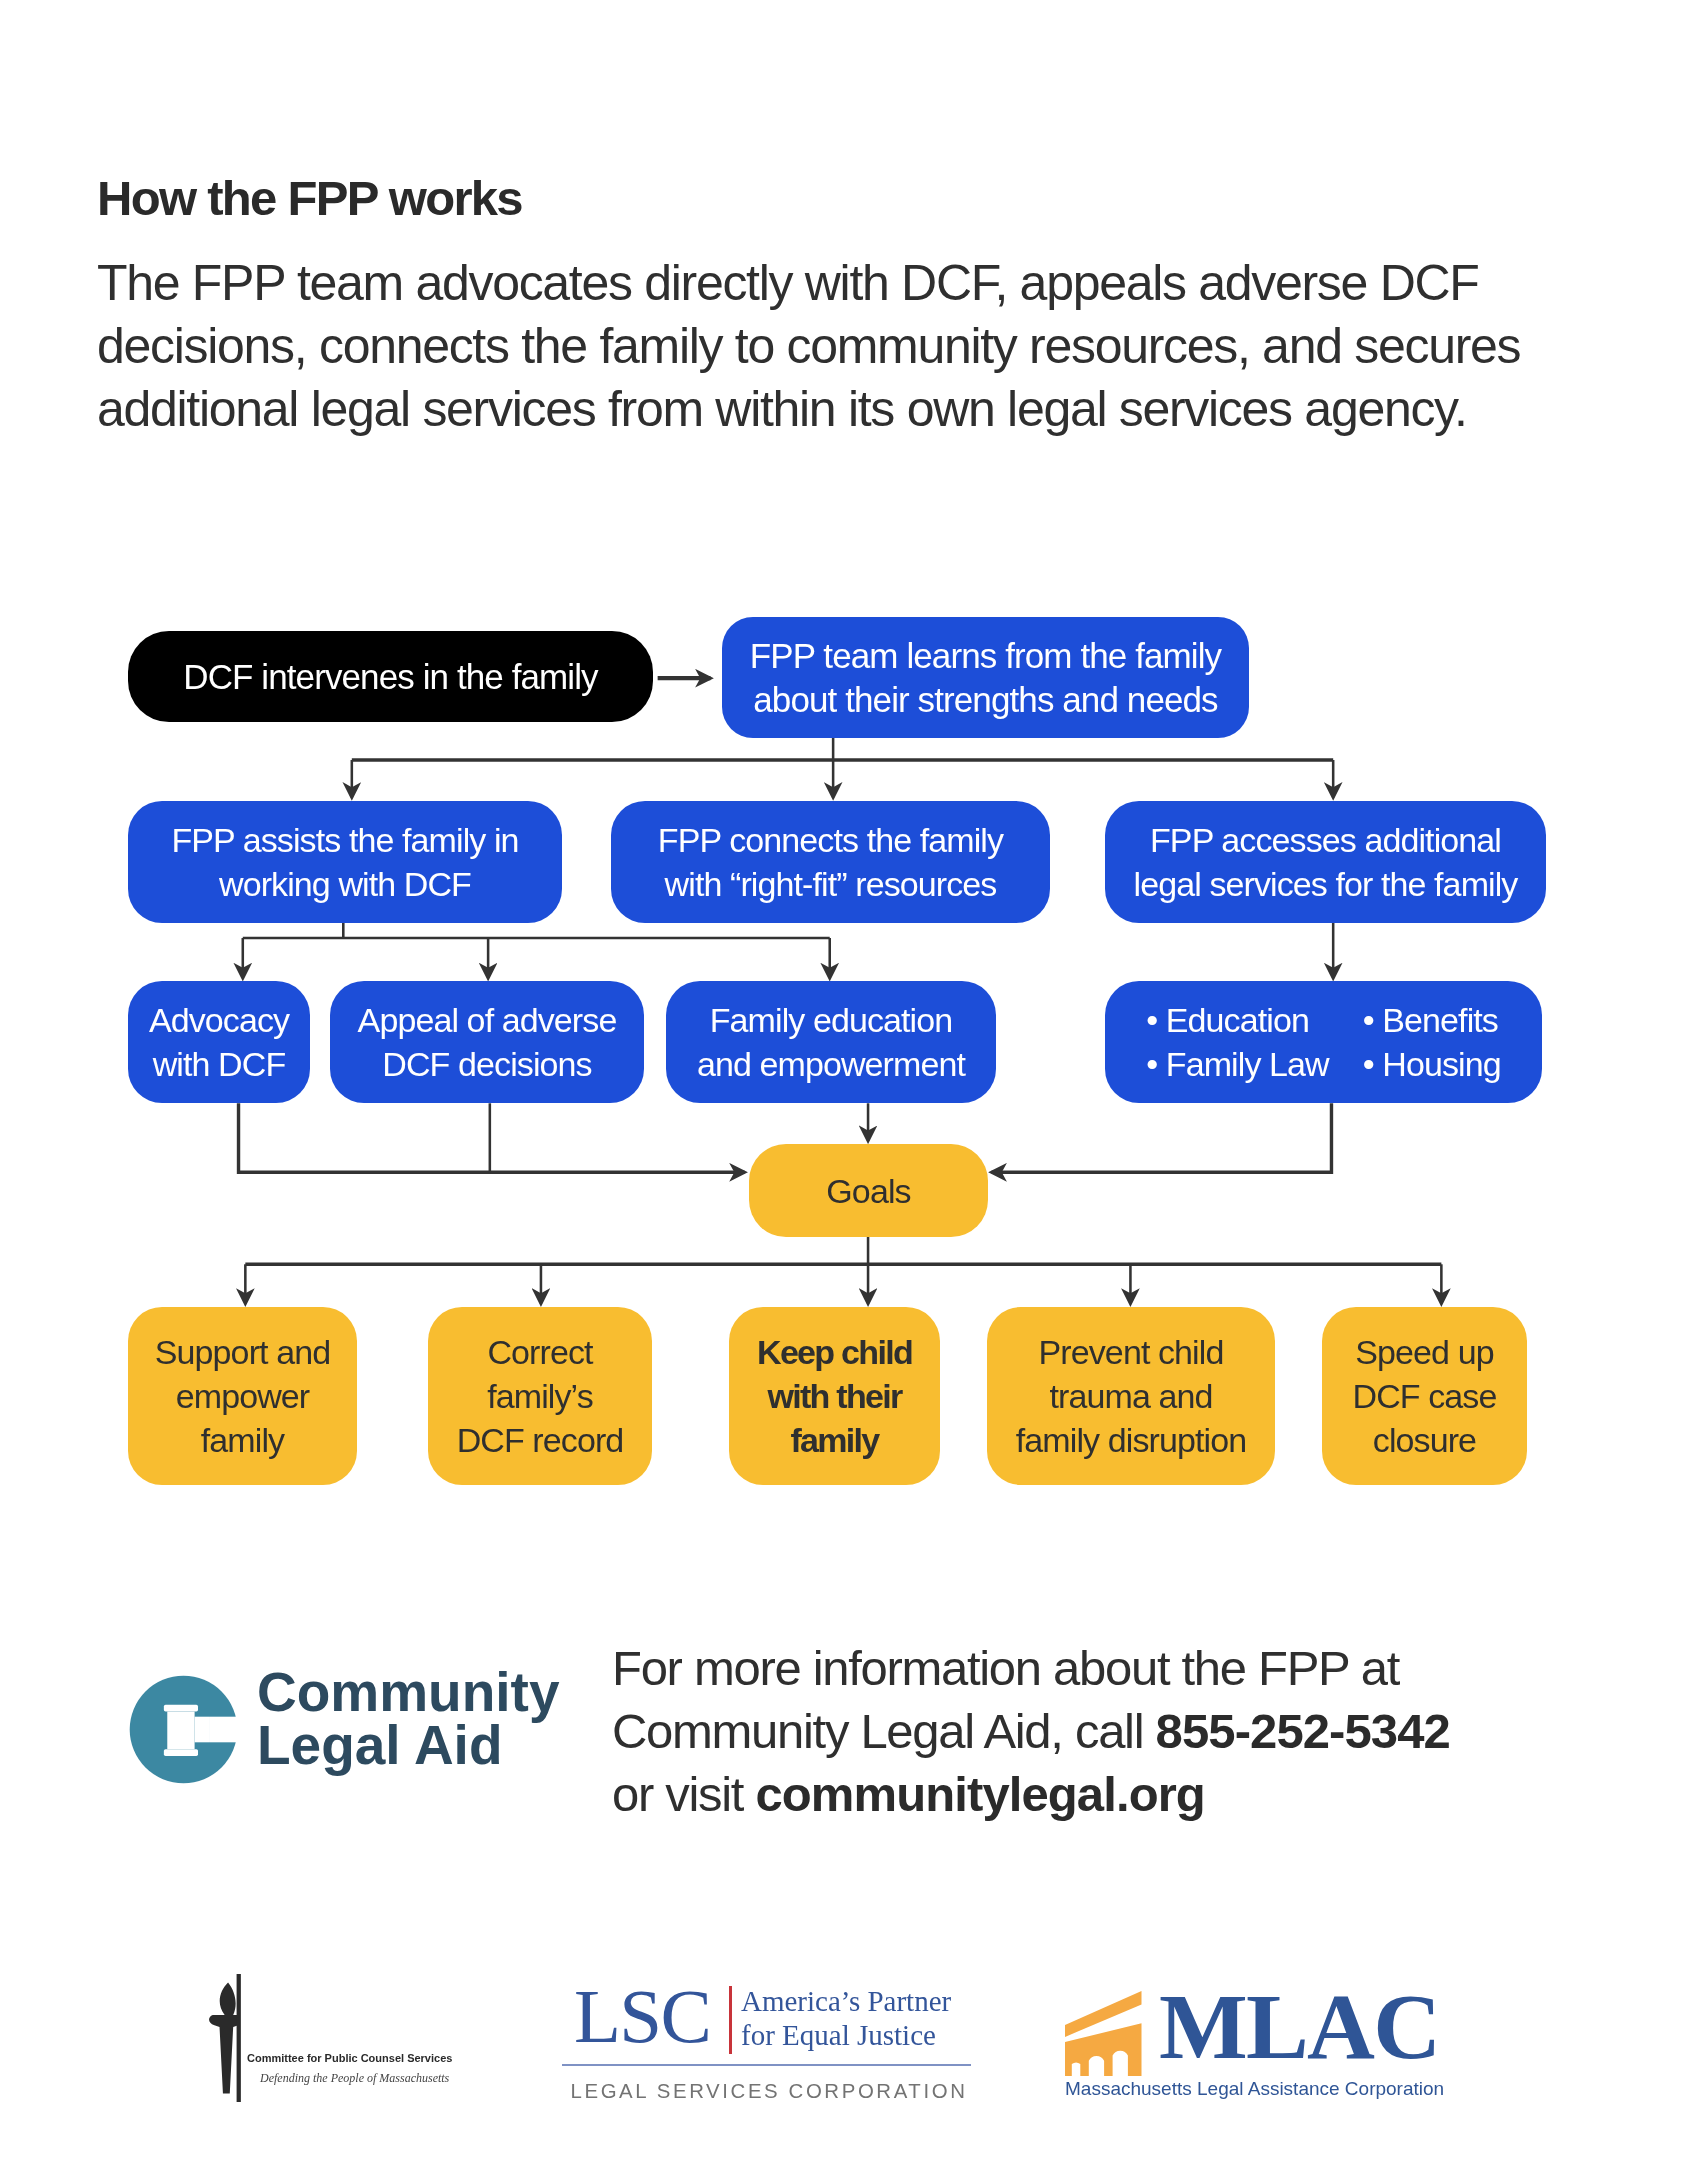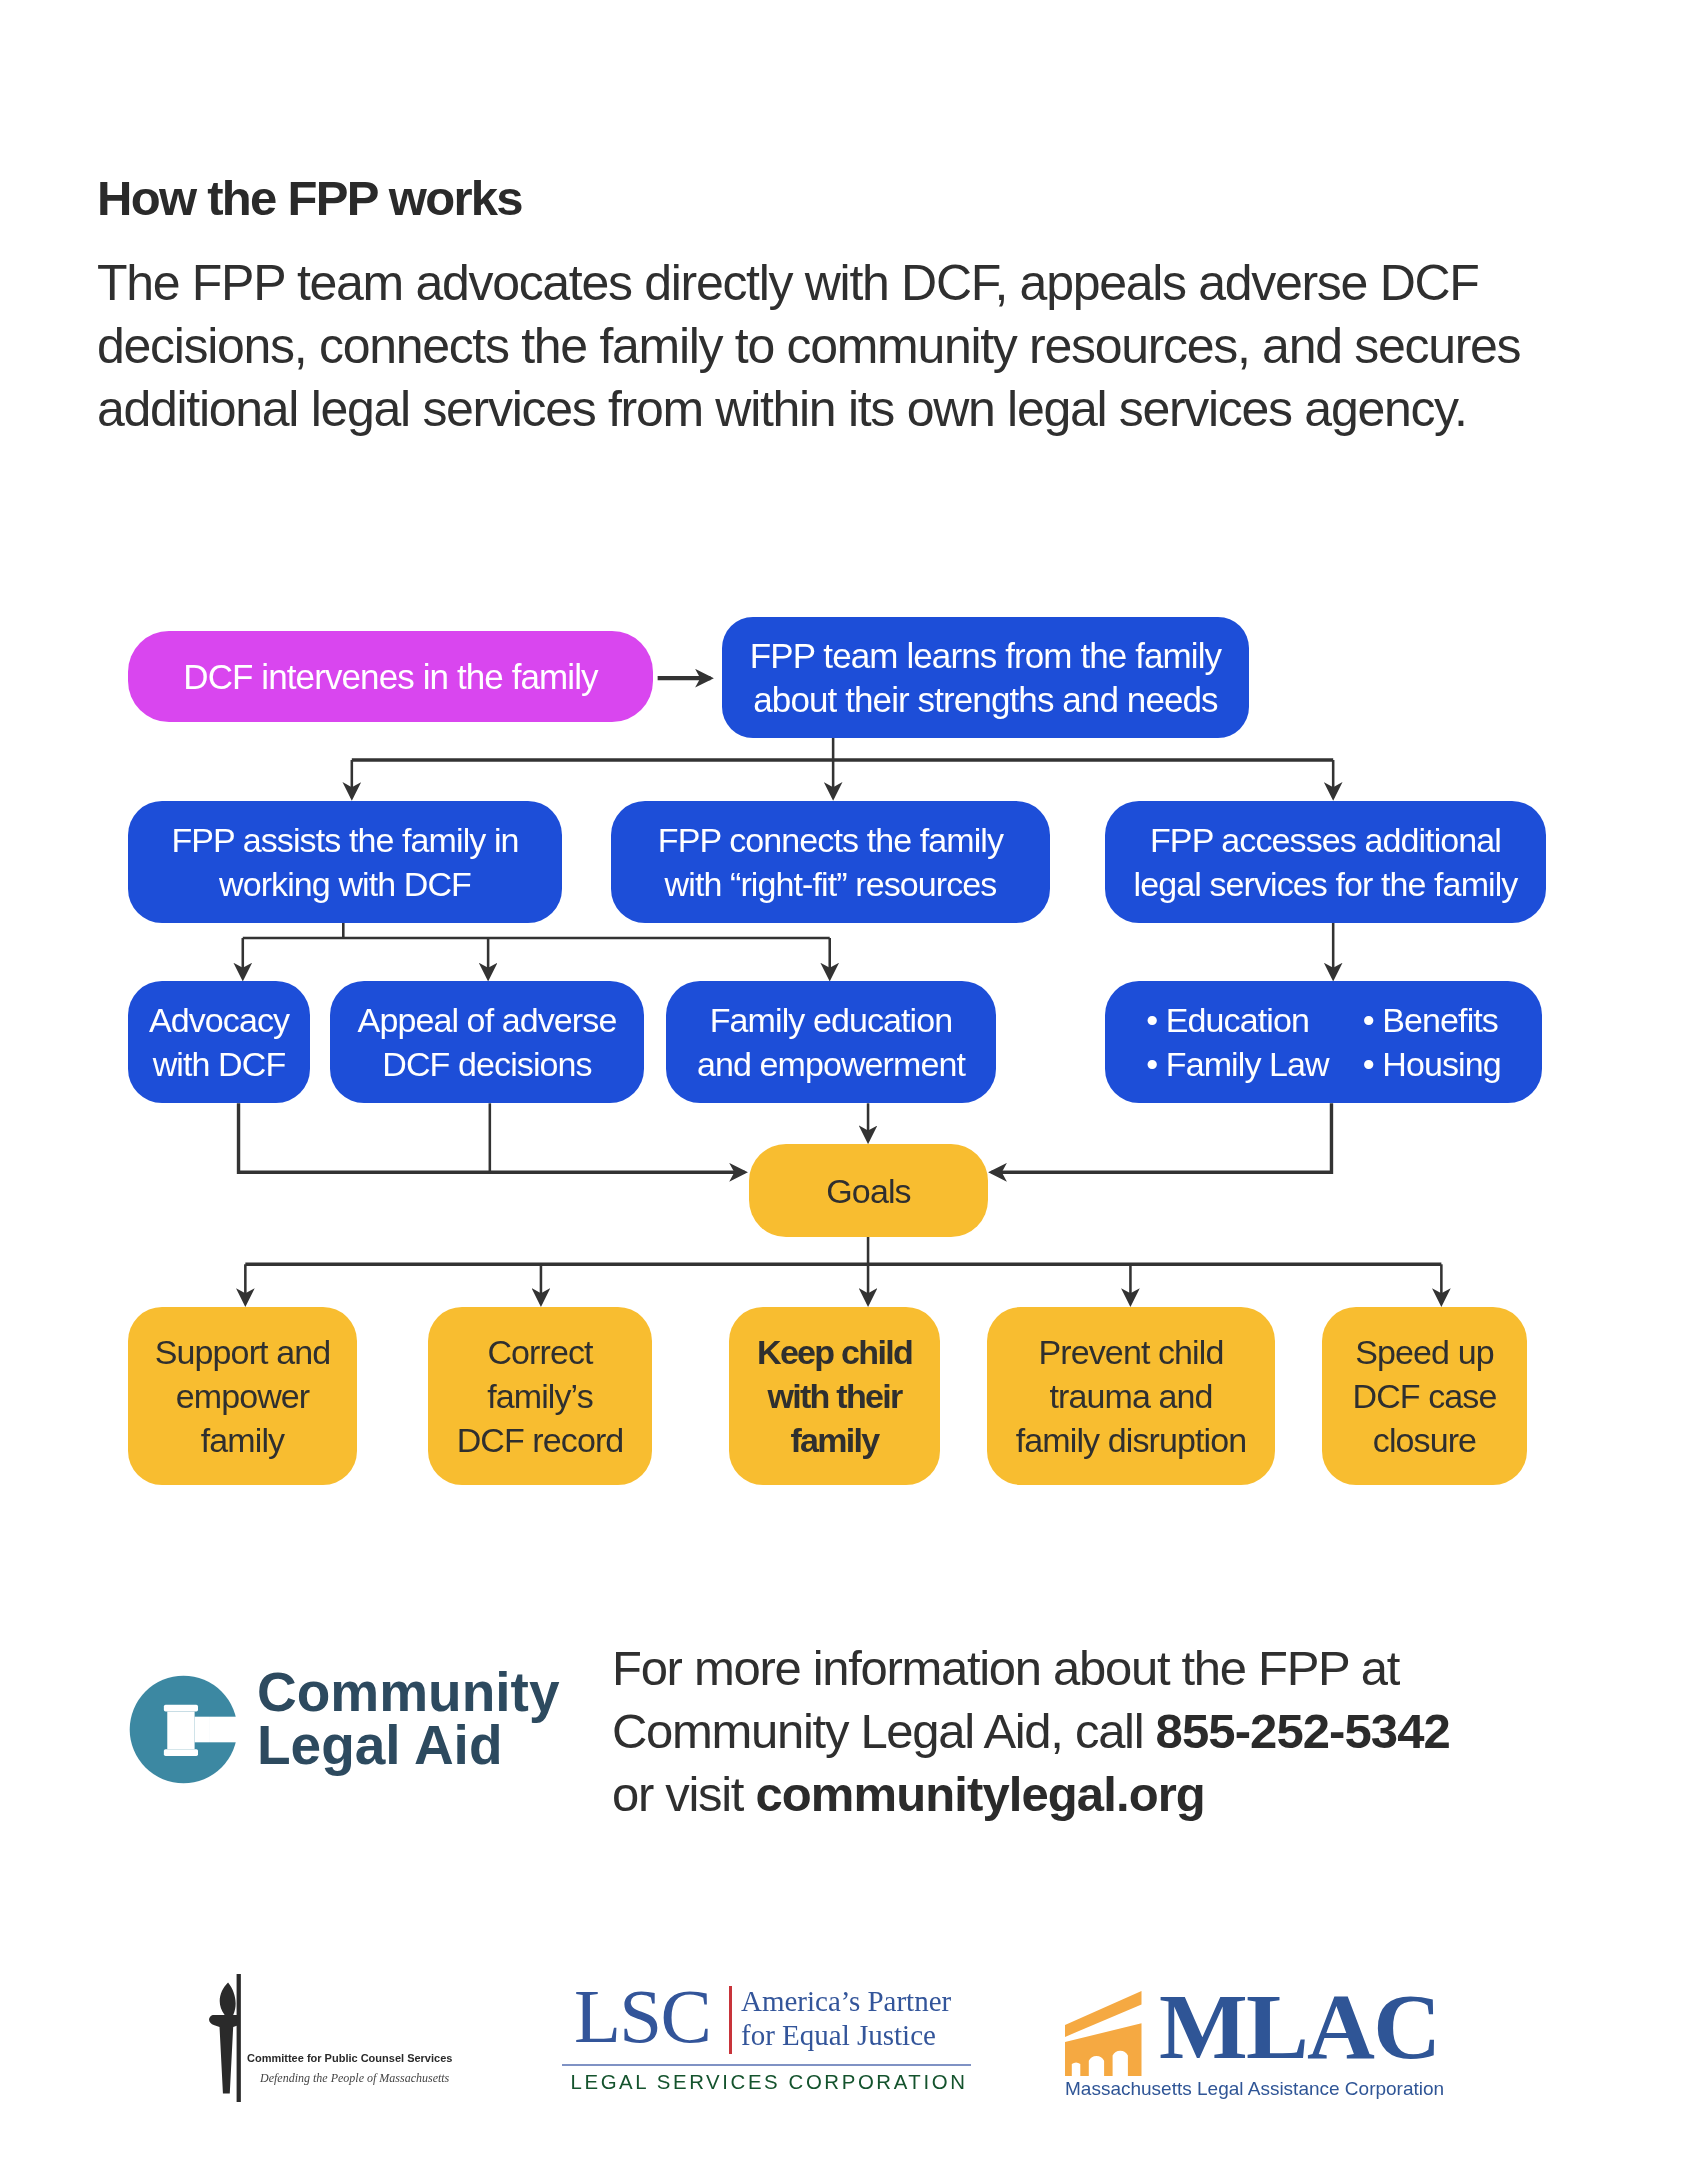--- a/index.html
+++ b/index.html
@@ -3,21 +3,21 @@
 <meta charset="utf-8">
 <style>
   html, body { margin:0; padding:0; }
   body { width:1685px; height:2181px; background:#ffffff; position:relative; overflow:hidden;
          font-family:"Liberation Sans", sans-serif; color:#2b2b2b; }
   .abs { position:absolute; }
   .heading { left:97px; top:170px; font-size:49px; font-weight:bold; letter-spacing:-1.7px; color:#2a2a2a; }
   .intro { left:97px; top:252px; width:1533px; font-size:50px; line-height:63px; letter-spacing:-1.3px; color:#2f2f2f; }
   .box { position:absolute; display:flex; align-items:center; justify-content:center; text-align:center;
          box-sizing:border-box; border-radius:34px; font-size:34px; line-height:44px; letter-spacing:-0.9px; }
-  .teal { background:#d946ef; color:#fff;text-align:right; }
+  .teal { background:#000000; color:#fff;text-align:right; }
   .navy { background:#1d4ed8; color:#fff; }
   .gold { background:#f8bd30; color:#2f2f2f; }
   .bold { font-weight:bold; }
   .box span { display:block; }
   .svc { display:grid; grid-template-columns:auto auto; column-gap:34px; text-align:left; }
   svg.conn { position:absolute; left:0; top:0; width:1685px; height:2181px; pointer-events:none; }
   .cla-logo { left:128px; top:1671px; width:426px; height:119px; }
   .cla-text { position:absolute; left:129px; top:-5.1px; font-size:55px; font-weight:bold; line-height:53px;
               color:#2d4a5f; letter-spacing:0px; }
   .contact { left:612px; top:1637px; font-size:49px; line-height:63px; letter-spacing:-1.3px; color:#2f2f2f; }
@@ -205,21 +205,21 @@
 </div>
 
 <div class="abs logo-lsc">
   <div style="position:absolute;left:12px;top:0px;font-family:'Liberation Serif',serif;font-size:77px;color:#33559a;letter-spacing:-1.7px;line-height:85px;">LSC</div>
   <div style="position:absolute;left:167px;top:12px;width:2.6px;height:68px;background:#c8343a;"></div>
   <div style="position:absolute;left:179px;top:10.2px;font-family:'Liberation Serif',serif;font-size:29px;color:#33559a;line-height:34px;white-space:nowrap;">
     <div>America’s Partner</div>
     <div>for Equal Justice</div>
   </div>
   <div style="position:absolute;left:0;top:90px;width:409px;height:1.7px;background:#7f92c4;"></div>
-  <div style="position:absolute;left:8.5px;top:97px;font-size:20.4px;color:#14532d;letter-spacing:2.6px;white-space:nowrap;">LEGAL SERVICES CORPORATION</div>
+  <div style="position:absolute;left:8.5px;top:106px;font-size:20.4px;color:#737373;letter-spacing:2.6px;white-space:nowrap;">LEGAL SERVICES CORPORATION</div>
 </div>
 
 <div class="abs logo-mlac">
   <svg width="85" height="85" viewBox="0 0 100 100" style="position:absolute;left:0;top:17px;">
     <polygon points="0,40 90,0 90,16 0,54" fill="#f5a942"></polygon>
     <path d="M0,60 L90,38 L90,100 L74,100 L74,76 A10,10 0 0 0 56,76 L56,100 L46,100 L46,82 A10,10 0 0 0 28,82 L28,100 L18,100 L18,86 A8,8 0 0 0 8,86 L8,100 L0,100 Z" fill="#f5a942"></path>
   </svg>
   <div style="position:absolute;left:94px;top:5.1px;font-family:'Liberation Serif',serif;font-size:94px;font-weight:bold;color:#2f5596;line-height:94px;letter-spacing:-1.7px;">MLAC</div>
   <div style="position:absolute;left:0;top:104px;font-size:19px;color:#2f5596;white-space:nowrap;">Massachusetts Legal Assistance Corporation</div>
 </div>

